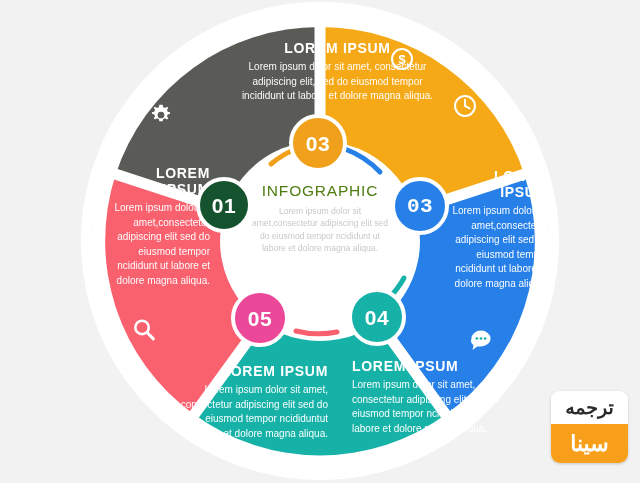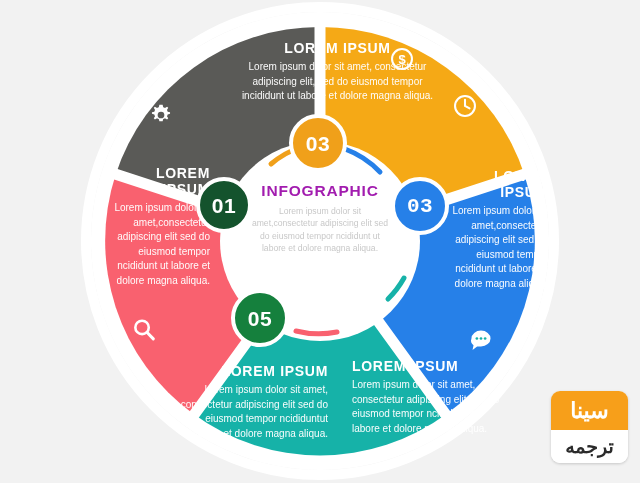--- a/index.html
+++ b/index.html
@@ -15,23 +15,23 @@
   
   .center-block{
     position:absolute;
     left:248px;top:182px;
     width:144px;
     text-align:center;
     pointer-events:none;
   }
   .center-title{
     font-size:15.5px;
-    font-weight:bold;
+    font-weight:normal;
     letter-spacing:.8px;
-    color:#a21caf;
+    color:#4d7c0f;
     margin:0 0 5px 0;
   }
   .center-body{
     font-size:8.6px;
     line-height:1.45;
     color:#c8c8c8;
     margin:0;
   }
   
   .seg-text{position:absolute;color:#ffffff;}
@@ -61,21 +61,21 @@
     display:flex;align-items:center;justify-content:center;
     color:#fff;font-weight:bold;
     box-sizing:border-box;
     border:4px solid #ffffff;
   }
   .badge span{font-size:21px;letter-spacing:.5px;line-height:1;}
   #badge-01{left:196px;top:177px;width:56px;height:56px;background:#14532d;}
   #badge-02{left:289px;top:114px;width:58px;height:58px;background:#f0a01a;}
   #badge-03{left:391px;top:177px;width:58px;height:58px;background:#2680e8;font-family:Liberation Mono, monospace;}
   #badge-04{left:348px;top:288px;width:58px;height:58px;background:#16b2a8;}
-  #badge-05{left:231px;top:289px;width:58px;height:58px;background:#15803d;}
+  #badge-05{left:231px;top:289px;width:58px;height:58px;background:#ec4899;}
 
   
   #watermark{
     position:absolute;left:551px;top:391px;width:77px;height:72px;
     border-radius:9px;overflow:hidden;
     box-shadow:0 1px 3px rgba(0,0,0,.18);
     background:#ffffff;
   }
   #wm-top{
     height:39px;background:#f79f1a;
@@ -197,26 +197,29 @@
 
   <div class="badge" id="badge-01">
     <span>01</span>
   </div>
   <div class="badge" id="badge-02">
     <span>03</span>
   </div>
   <div class="badge" id="badge-03">
     <span>03</span>
   </div>
+  <div class="badge" id="badge-04">
+    <span>04</span>
+  </div>
   <div class="badge" id="badge-05">
     <span>05</span>
   </div>
 
   <div id="watermark">
+    <div id="wm-bottom">
+      <span>ترجمه</span>
+    </div>
     <div id="wm-top">
       <span>سینا</span>
     </div>
-    <div id="wm-bottom">
-      <span>ترجمه</span>
-    </div>
   </div>
 
 </div>
 
 </body></html>

